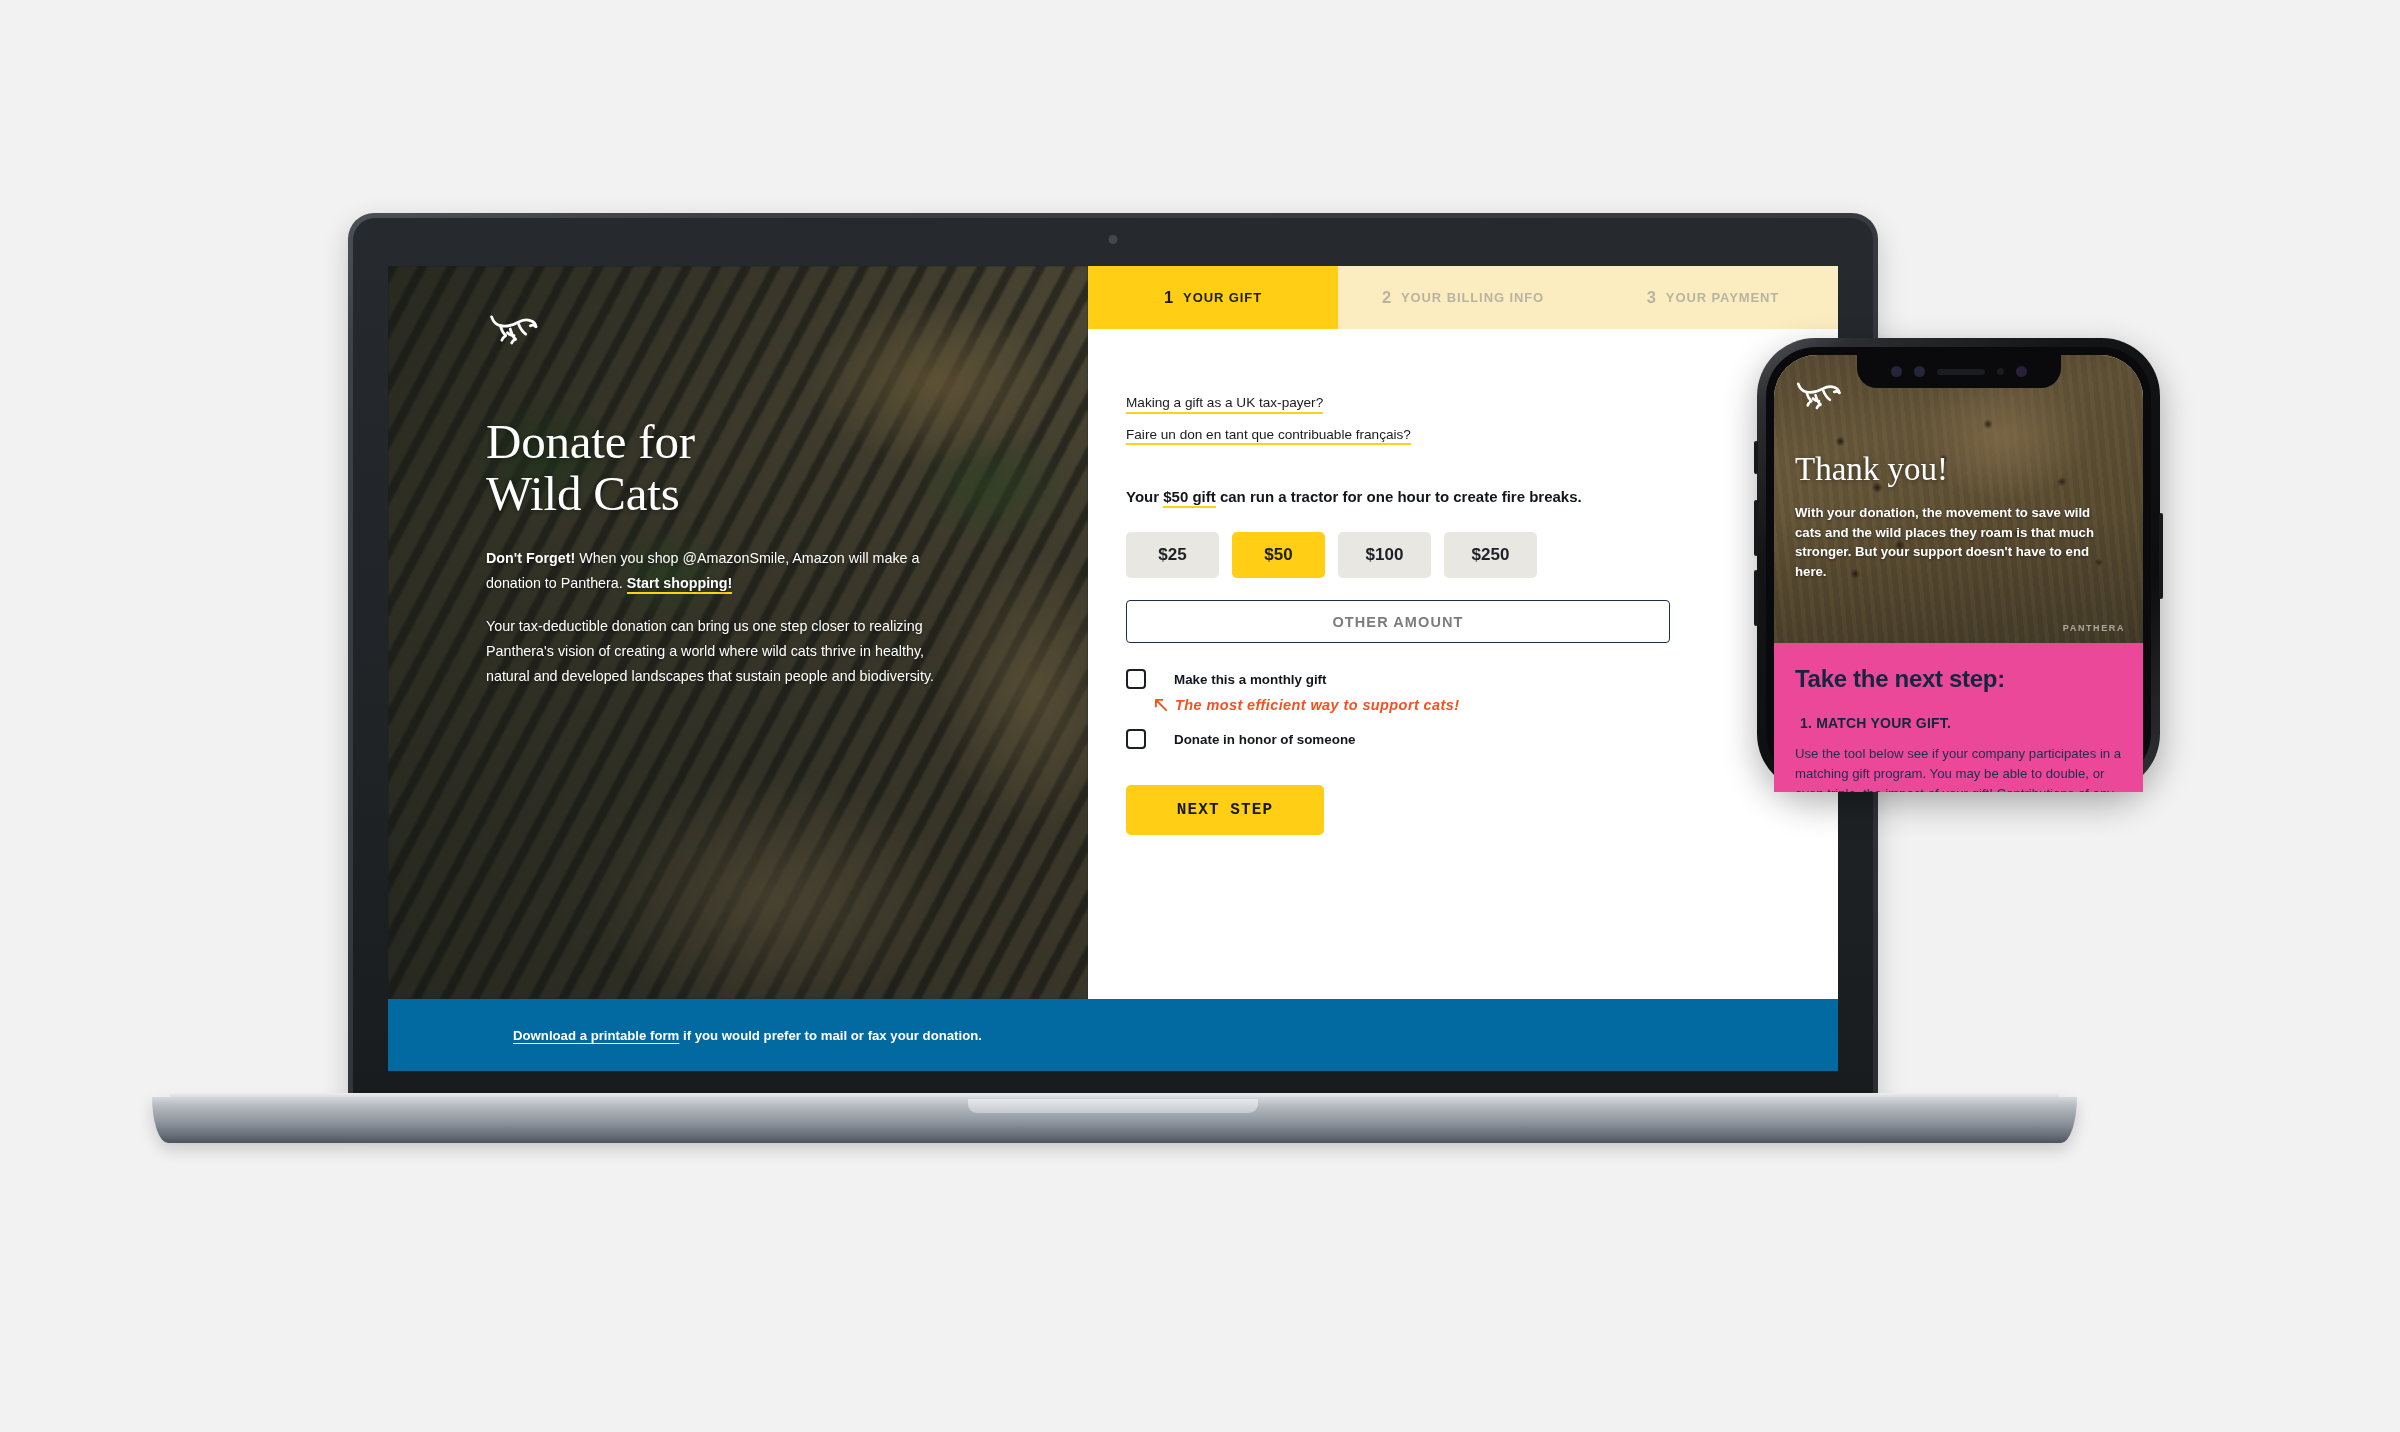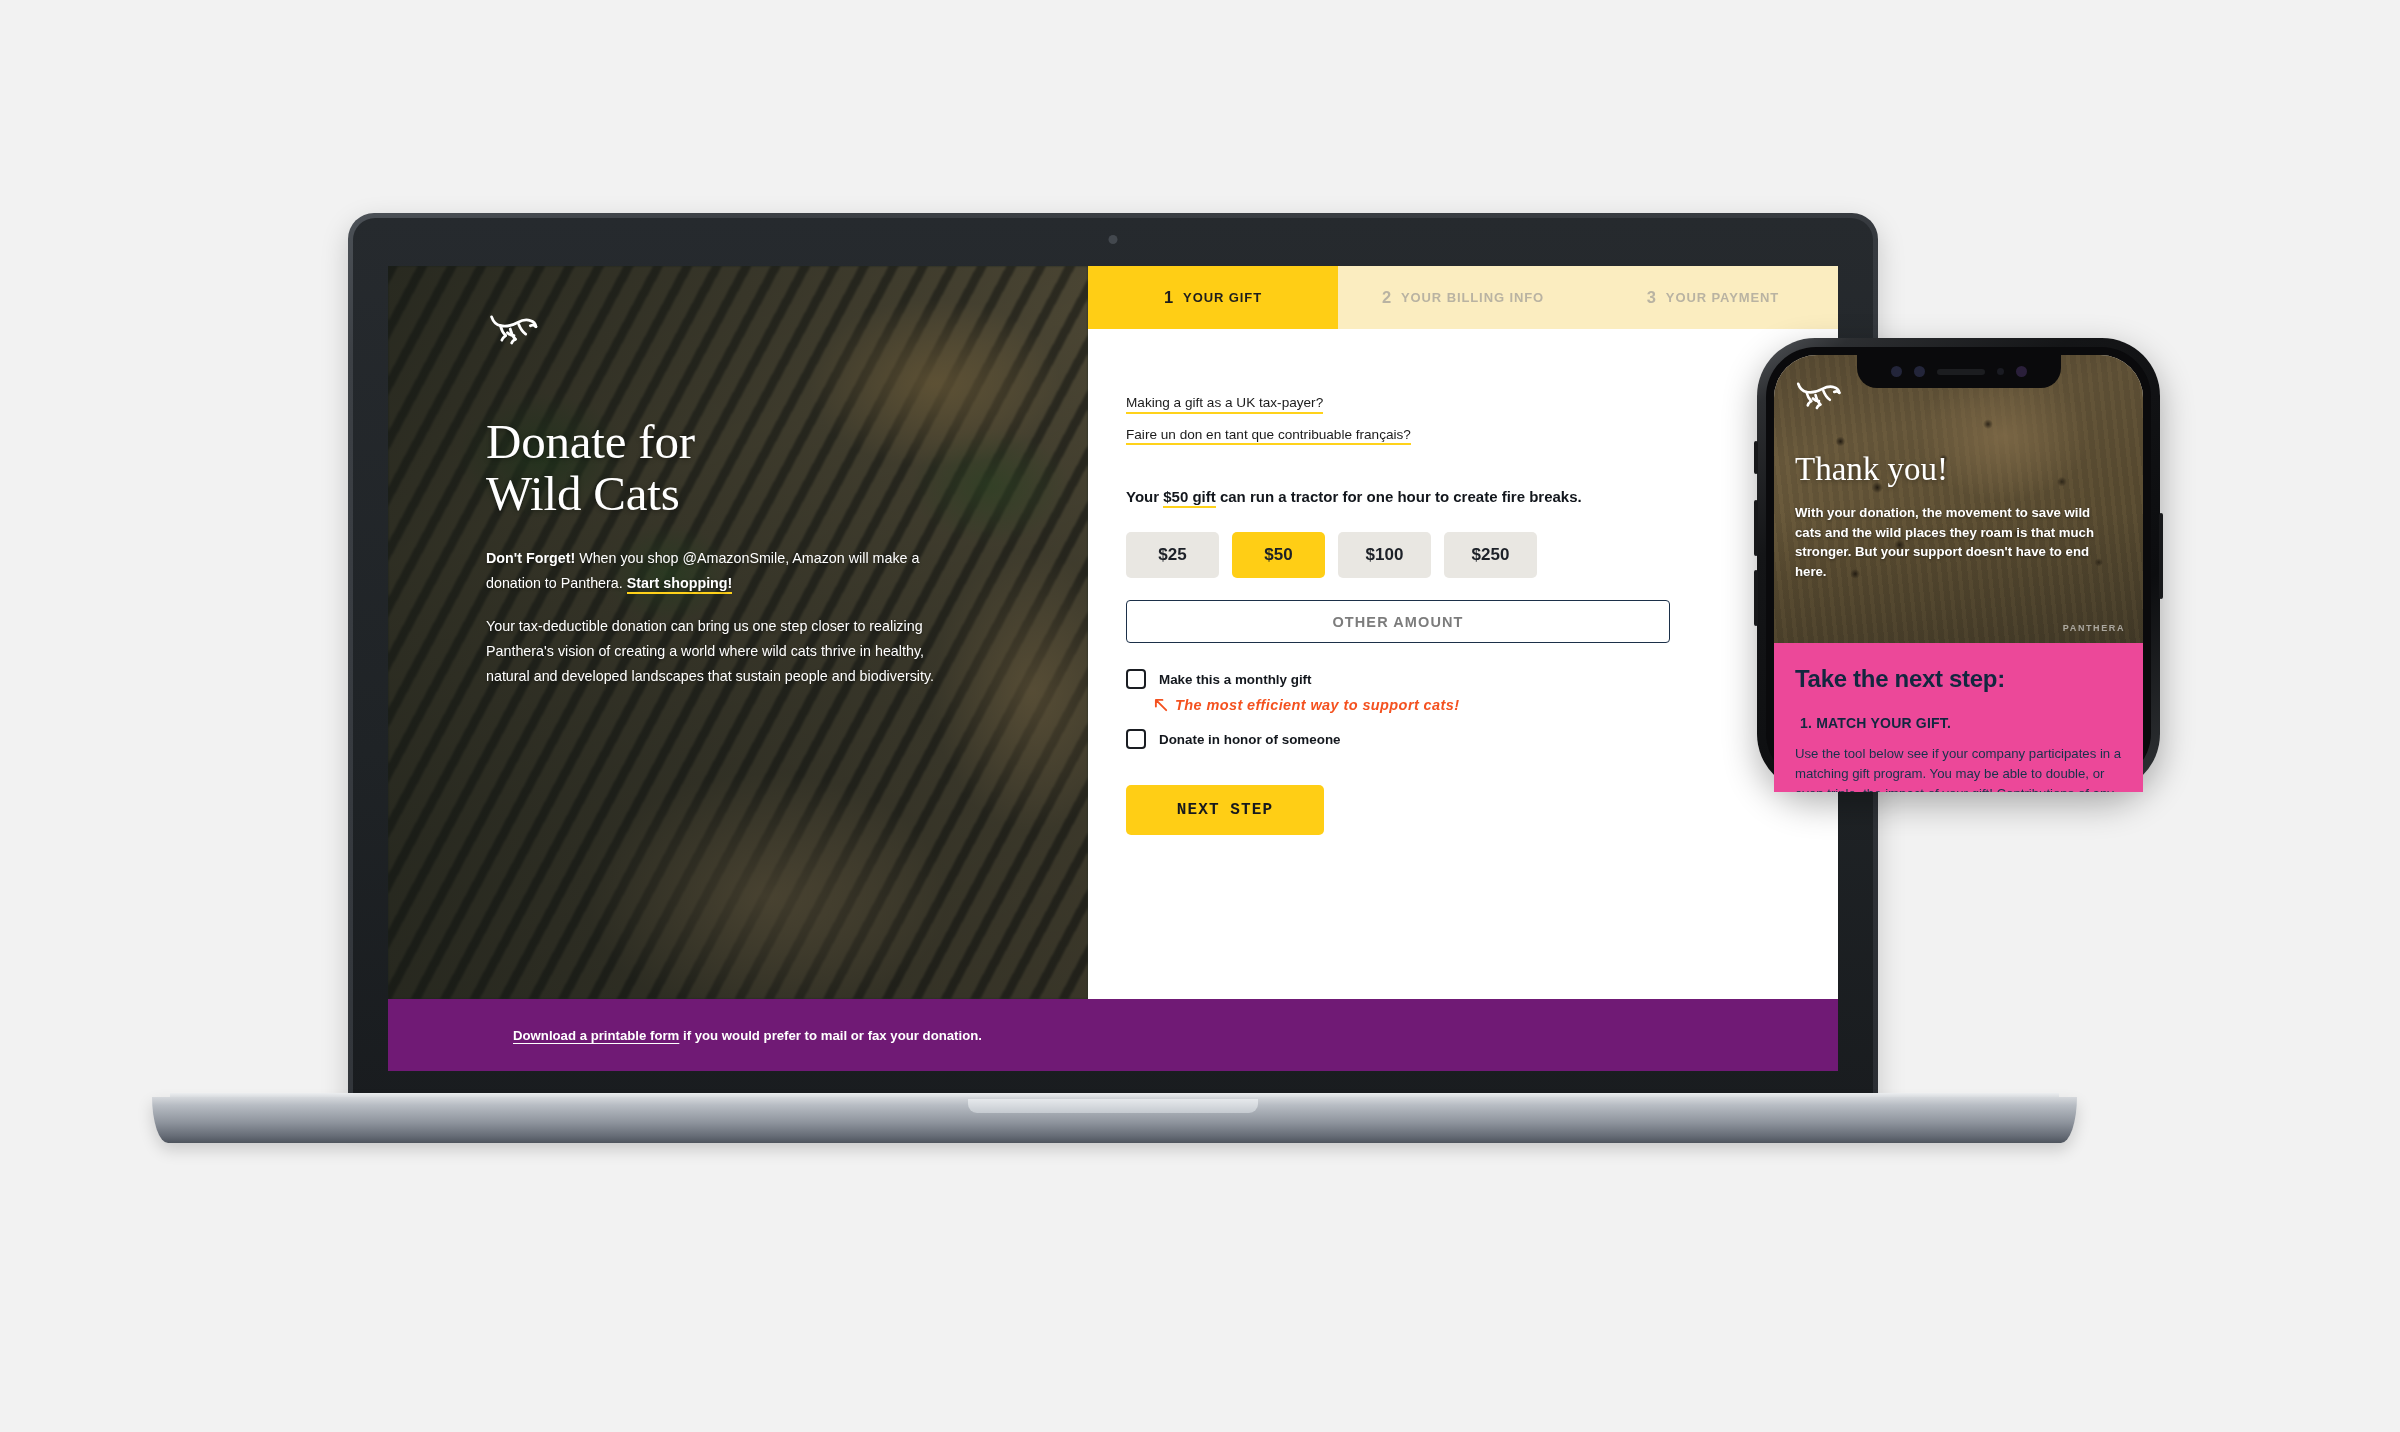--- a/index.html
+++ b/index.html
@@ -130,40 +130,40 @@
     font-size: 17px; font-weight: 800; cursor: pointer;
   }
   .amount-btn.selected { background: #FFCE15; }
   .other-amount {
     width: 544px; height: 43px; border: 1.6px solid #1c3049; border-radius: 4px;
     background: #fff; display: flex; align-items: center; justify-content: center;
     font-size: 14.5px; font-weight: 700; letter-spacing: 1.1px;
     color: #7C7C7C; margin-bottom: 26px; cursor: pointer;
   }
 
-  .check-row { display: flex; align-items: center; gap: 13px; margin-bottom: 8px; }
+  .check-row { display: flex; align-items: center; gap: 28px; margin-bottom: 8px; }
   .checkbox {
     width: 20px; height: 20px; flex: 0 0 20px;
     border: 2px solid #1a1d22; border-radius: 4px; background: #fff; cursor: pointer;
   }
   .check-label { font-size: 13.4px; font-weight: 800; color: #13171d; }
   .note-hand {
     color: #F4511F; font-size: 14.5px; font-style: italic; font-weight: 600;
     margin: 4px 0 16px 28px; letter-spacing: 0.4px;
     display: flex; align-items: center; gap: 6px;
   }
   .next-step {
     margin-top: 28px; width: 198px; height: 50px; border: none; border-radius: 5px;
     background: #FFCE15; color: #17191d;
     font-family: Liberation Mono, monospace;
     font-size: 16px; font-weight: 800; letter-spacing: 1.1px; cursor: pointer;
   }
 
   .footer-bar {
-    flex: 0 0 72px; height: 72px; background: #701a75;
+    flex: 0 0 72px; height: 72px; background: #0369a1;
     display: flex; align-items: center; padding-left: 125px;
   }
   .footer-text { color: #fff; font-size: 13.2px; font-weight: 700; }
   .footer-text a { color: #fff; text-decoration: underline; text-underline-offset: 3px; }
 
   
   #phone { position: absolute; left: 1757px; top: 338px; width: 403px; height: 454px; }
   #phone-frame {
     position: absolute; inset: 0;
     background: linear-gradient(145deg, #55585c 0%, #2c2e31 9%, #141517 30%, #0c0d0f 70%, #303336 100%);

